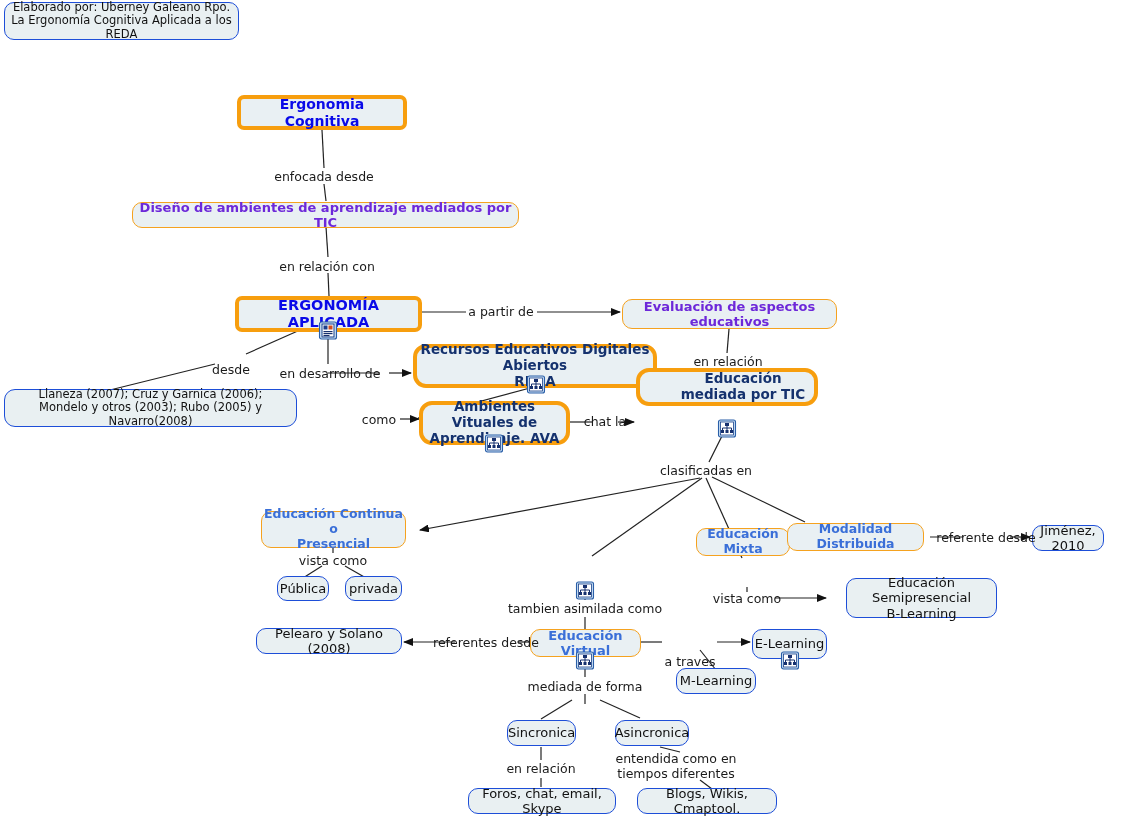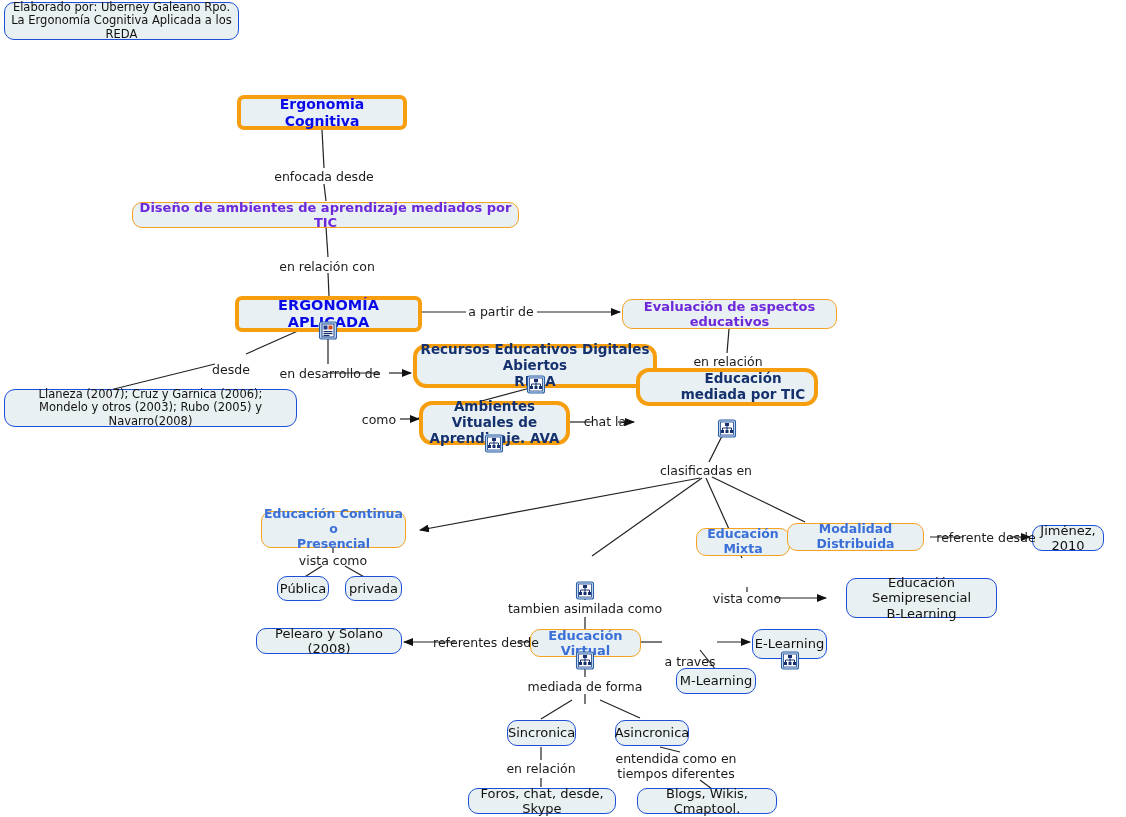--- a/index.html
+++ b/index.html
@@ -226,21 +226,21 @@
   <div class="node n-thin-blue" style="left:530px; top:629px; width:111px; height:28px; font-size:13px;">Educación Virtual</div>
 
   <div class="node n-plain" style="left:752px; top:629px; width:75px; height:30px;">E-Learning</div>
 
   <div class="node n-plain" style="left:676px; top:668px; width:80px; height:26px;">M-Learning</div>
 
   <div class="node n-plain" style="left:507px; top:720px; width:69px; height:26px;">Sincronica</div>
 
   <div class="node n-plain" style="left:615px; top:720px; width:74px; height:26px;">Asincronica</div>
 
-  <div class="node n-plain" style="left:468px; top:788px; width:148px; height:26px;">Foros, chat, desde, Skype</div>
+  <div class="node n-plain" style="left:468px; top:788px; width:148px; height:26px;">Foros, chat, email, Skype</div>
 
   <div class="node n-plain" style="left:637px; top:788px; width:140px; height:26px;">Blogs, Wikis, Cmaptool.</div>
 
   <div class="edge-label" style="left:324px; top:176px;">enfocada desde</div>
   <div class="edge-label" style="left:327px; top:266px;">en relación con</div>
   <div class="edge-label" style="left:501px; top:311px;">a partir de</div>
   <div class="edge-label" style="left:231px; top:369px;">desde</div>
   <div class="edge-label" style="left:330px; top:373px;">en desarrollo de</div>
   <div class="edge-label" style="left:379px; top:419px;">como</div>
   <div class="edge-label" style="left:605px; top:421px;">chat la</div>

